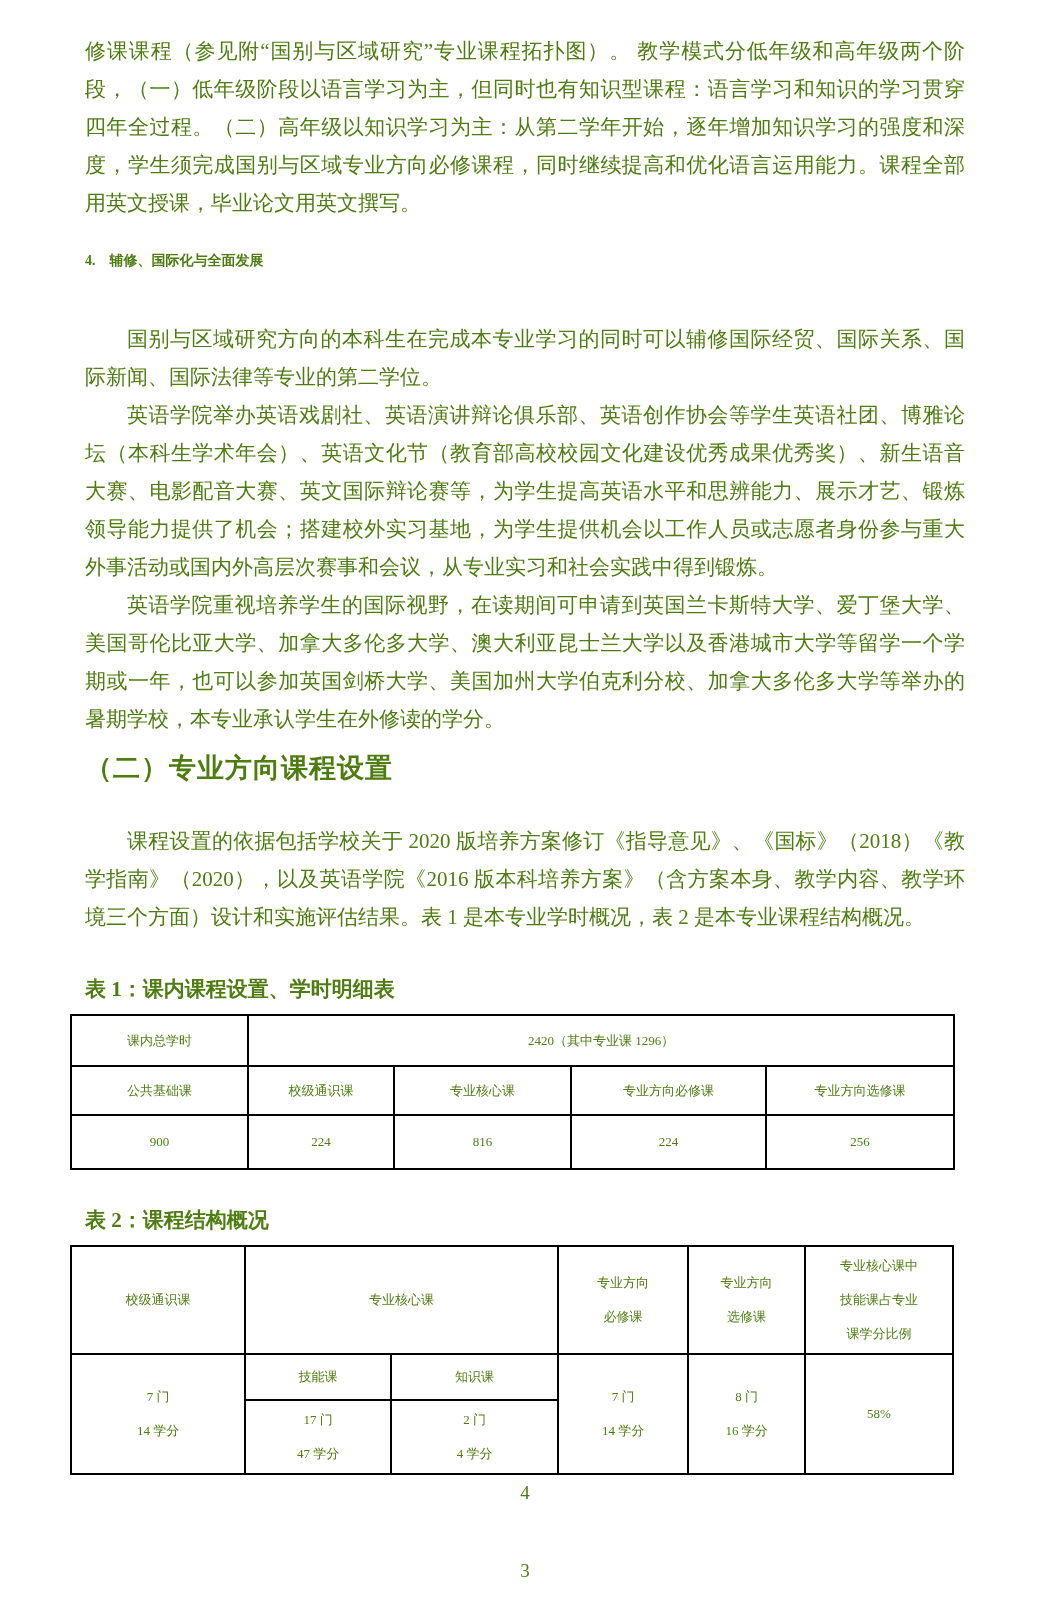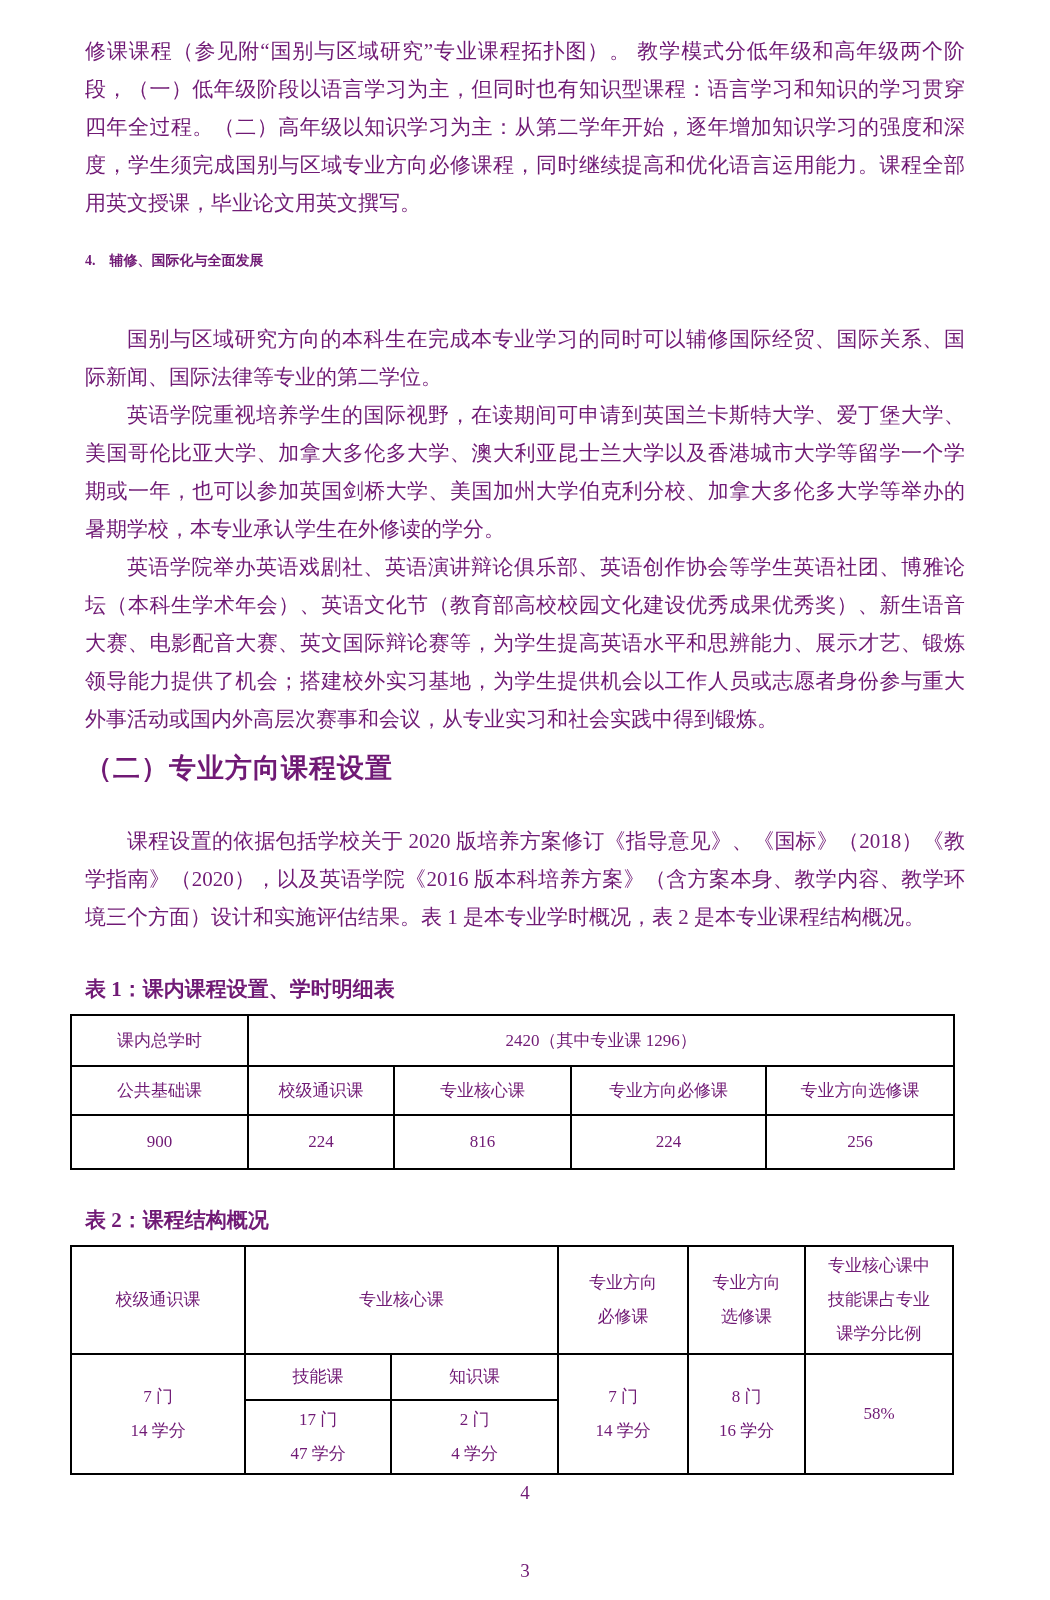--- a/index.html
+++ b/index.html
@@ -1,21 +1,21 @@
 <!DOCTYPE html>
 <html><head>
 <meta charset="utf-8">
 <style>
   html, body { margin: 0; padding: 0; background: #ffffff; }
   .page {
     position: relative;
     width: 1050px;
     height: 1600px;
     background: #ffffff;
-    color: #701a75;
+    color: #4d7c0f;
     font-family: "Liberation Serif", "DejaVu Serif", serif;
     overflow: hidden;
   }
   .content { padding: 32px 85px 0 85px; }
 
   p.body-text {
     font-size: 21px;
     line-height: 38px;
     text-align: justify;
     margin: 0;
@@ -52,21 +52,21 @@
     border-collapse: collapse;
     table-layout: fixed;
     width: 883px;
     margin: 10px 0 0 -15px;
     background: #ffffff;
   }
   table.doc-table td {
     border: 2px solid #000000;
     text-align: center;
     vertical-align: middle;
-    font-size: 17px;
+    font-size: 13px;
     line-height: 34px;
     padding: 2px 4px;
     overflow: hidden;
   }
   .pre { white-space: pre-line; }
 
   .t1-row1 td { height: 45px; }
   .t1-row2 td { height: 43px; }
   .t1-row3 td { height: 48px; }
 
@@ -89,22 +89,22 @@
 <body>
 
 <div class="page">
   <div class="content">
 
     <p class="body-text">修课课程（参见附“国别与区域研究”专业课程拓扑图）。 教学模式分低年级和高年级两个阶段，（一）低年级阶段以语言学习为主，但同时也有知识型课程：语言学习和知识的学习贯穿四年全过程。（二）高年级以知识学习为主：从第二学年开始，逐年增加知识学习的强度和深度，学生须完成国别与区域专业方向必修课程，同时继续提高和优化语言运用能力。课程全部用英文授课，毕业论文用英文撰写。</p>
 
     <p class="h-num"><span class="num">4.</span><span>辅修、国际化与全面发展</span></p>
 
     <p class="body-text indent">国别与区域研究方向的本科生在完成本专业学习的同时可以辅修国际经贸、国际关系、国际新闻、国际法律等专业的第二学位。</p>
+    <p class="body-text indent">英语学院举办英语戏剧社、英语演讲辩论俱乐部、英语创作协会等学生英语社团、博雅论坛（本科生学术年会）、英语文化节（教育部高校校园文化建设优秀成果优秀奖）、新生语音大赛、电影配音大赛、英文国际辩论赛等，为学生提高英语水平和思辨能力、展示才艺、锻炼领导能力提供了机会；搭建校外实习基地，为学生提供机会以工作人员或志愿者身份参与重大外事活动或国内外高层次赛事和会议，从专业实习和社会实践中得到锻炼。</p>
     <p class="body-text indent">英语学院重视培养学生的国际视野，在读期间可申请到英国兰卡斯特大学、爱丁堡大学、美国哥伦比亚大学、加拿大多伦多大学、澳大利亚昆士兰大学以及香港城市大学等留学一个学期或一年，也可以参加英国剑桥大学、美国加州大学伯克利分校、加拿大多伦多大学等举办的暑期学校，本专业承认学生在外修读的学分。</p>
-    <p class="body-text indent">英语学院举办英语戏剧社、英语演讲辩论俱乐部、英语创作协会等学生英语社团、博雅论坛（本科生学术年会）、英语文化节（教育部高校校园文化建设优秀成果优秀奖）、新生语音大赛、电影配音大赛、英文国际辩论赛等，为学生提高英语水平和思辨能力、展示才艺、锻炼领导能力提供了机会；搭建校外实习基地，为学生提供机会以工作人员或志愿者身份参与重大外事活动或国内外高层次赛事和会议，从专业实习和社会实践中得到锻炼。</p>
 
     <p class="h-sub">（二）专业方向课程设置</p>
 
     <p class="body-text indent after-sub">课程设置的依据包括学校关于 2020 版培养方案修订《指导意见》、《国标》（2018）《教学指南》（2020），以及英语学院《2016 版本科培养方案》（含方案本身、教学内容、教学环境三个方面）设计和实施评估结果。表 1 是本专业学时概况，表 2 是本专业课程结构概况。</p>
 
     <p class="table-title">表 1：课内课程设置、学时明细表</p>
 
     <table class="doc-table">
       <colgroup>
         <col style="width:177px">

